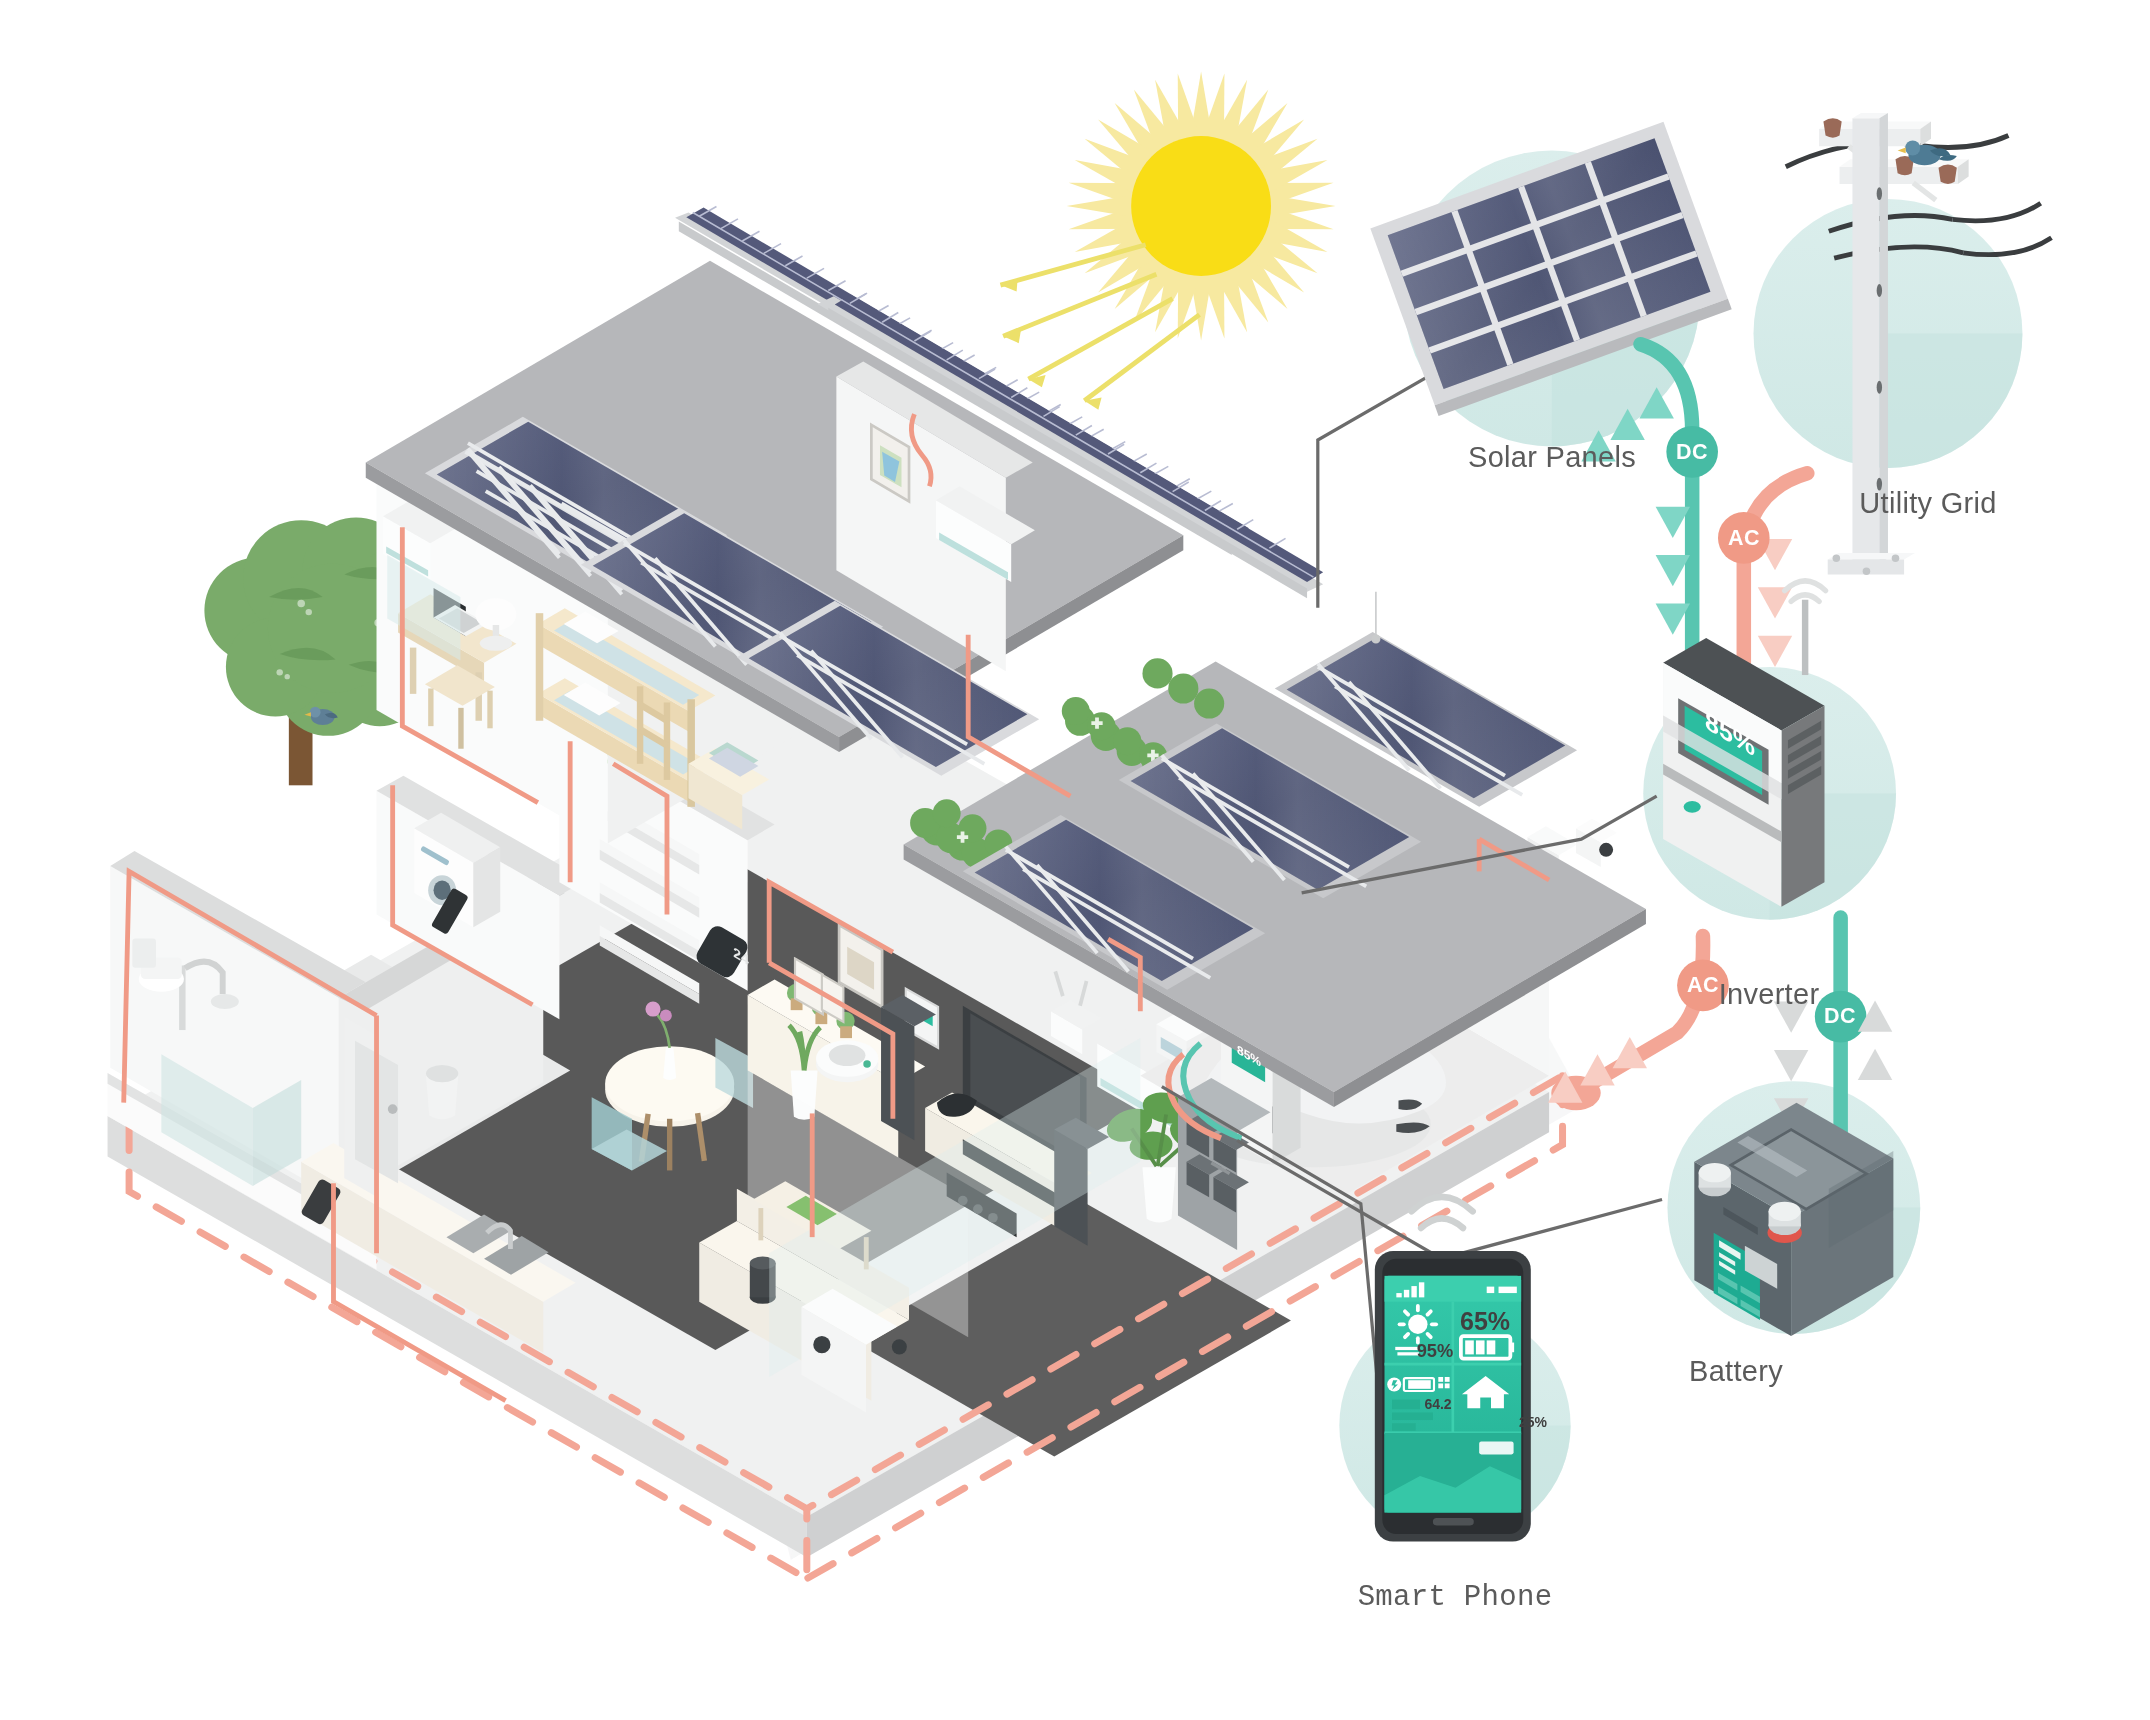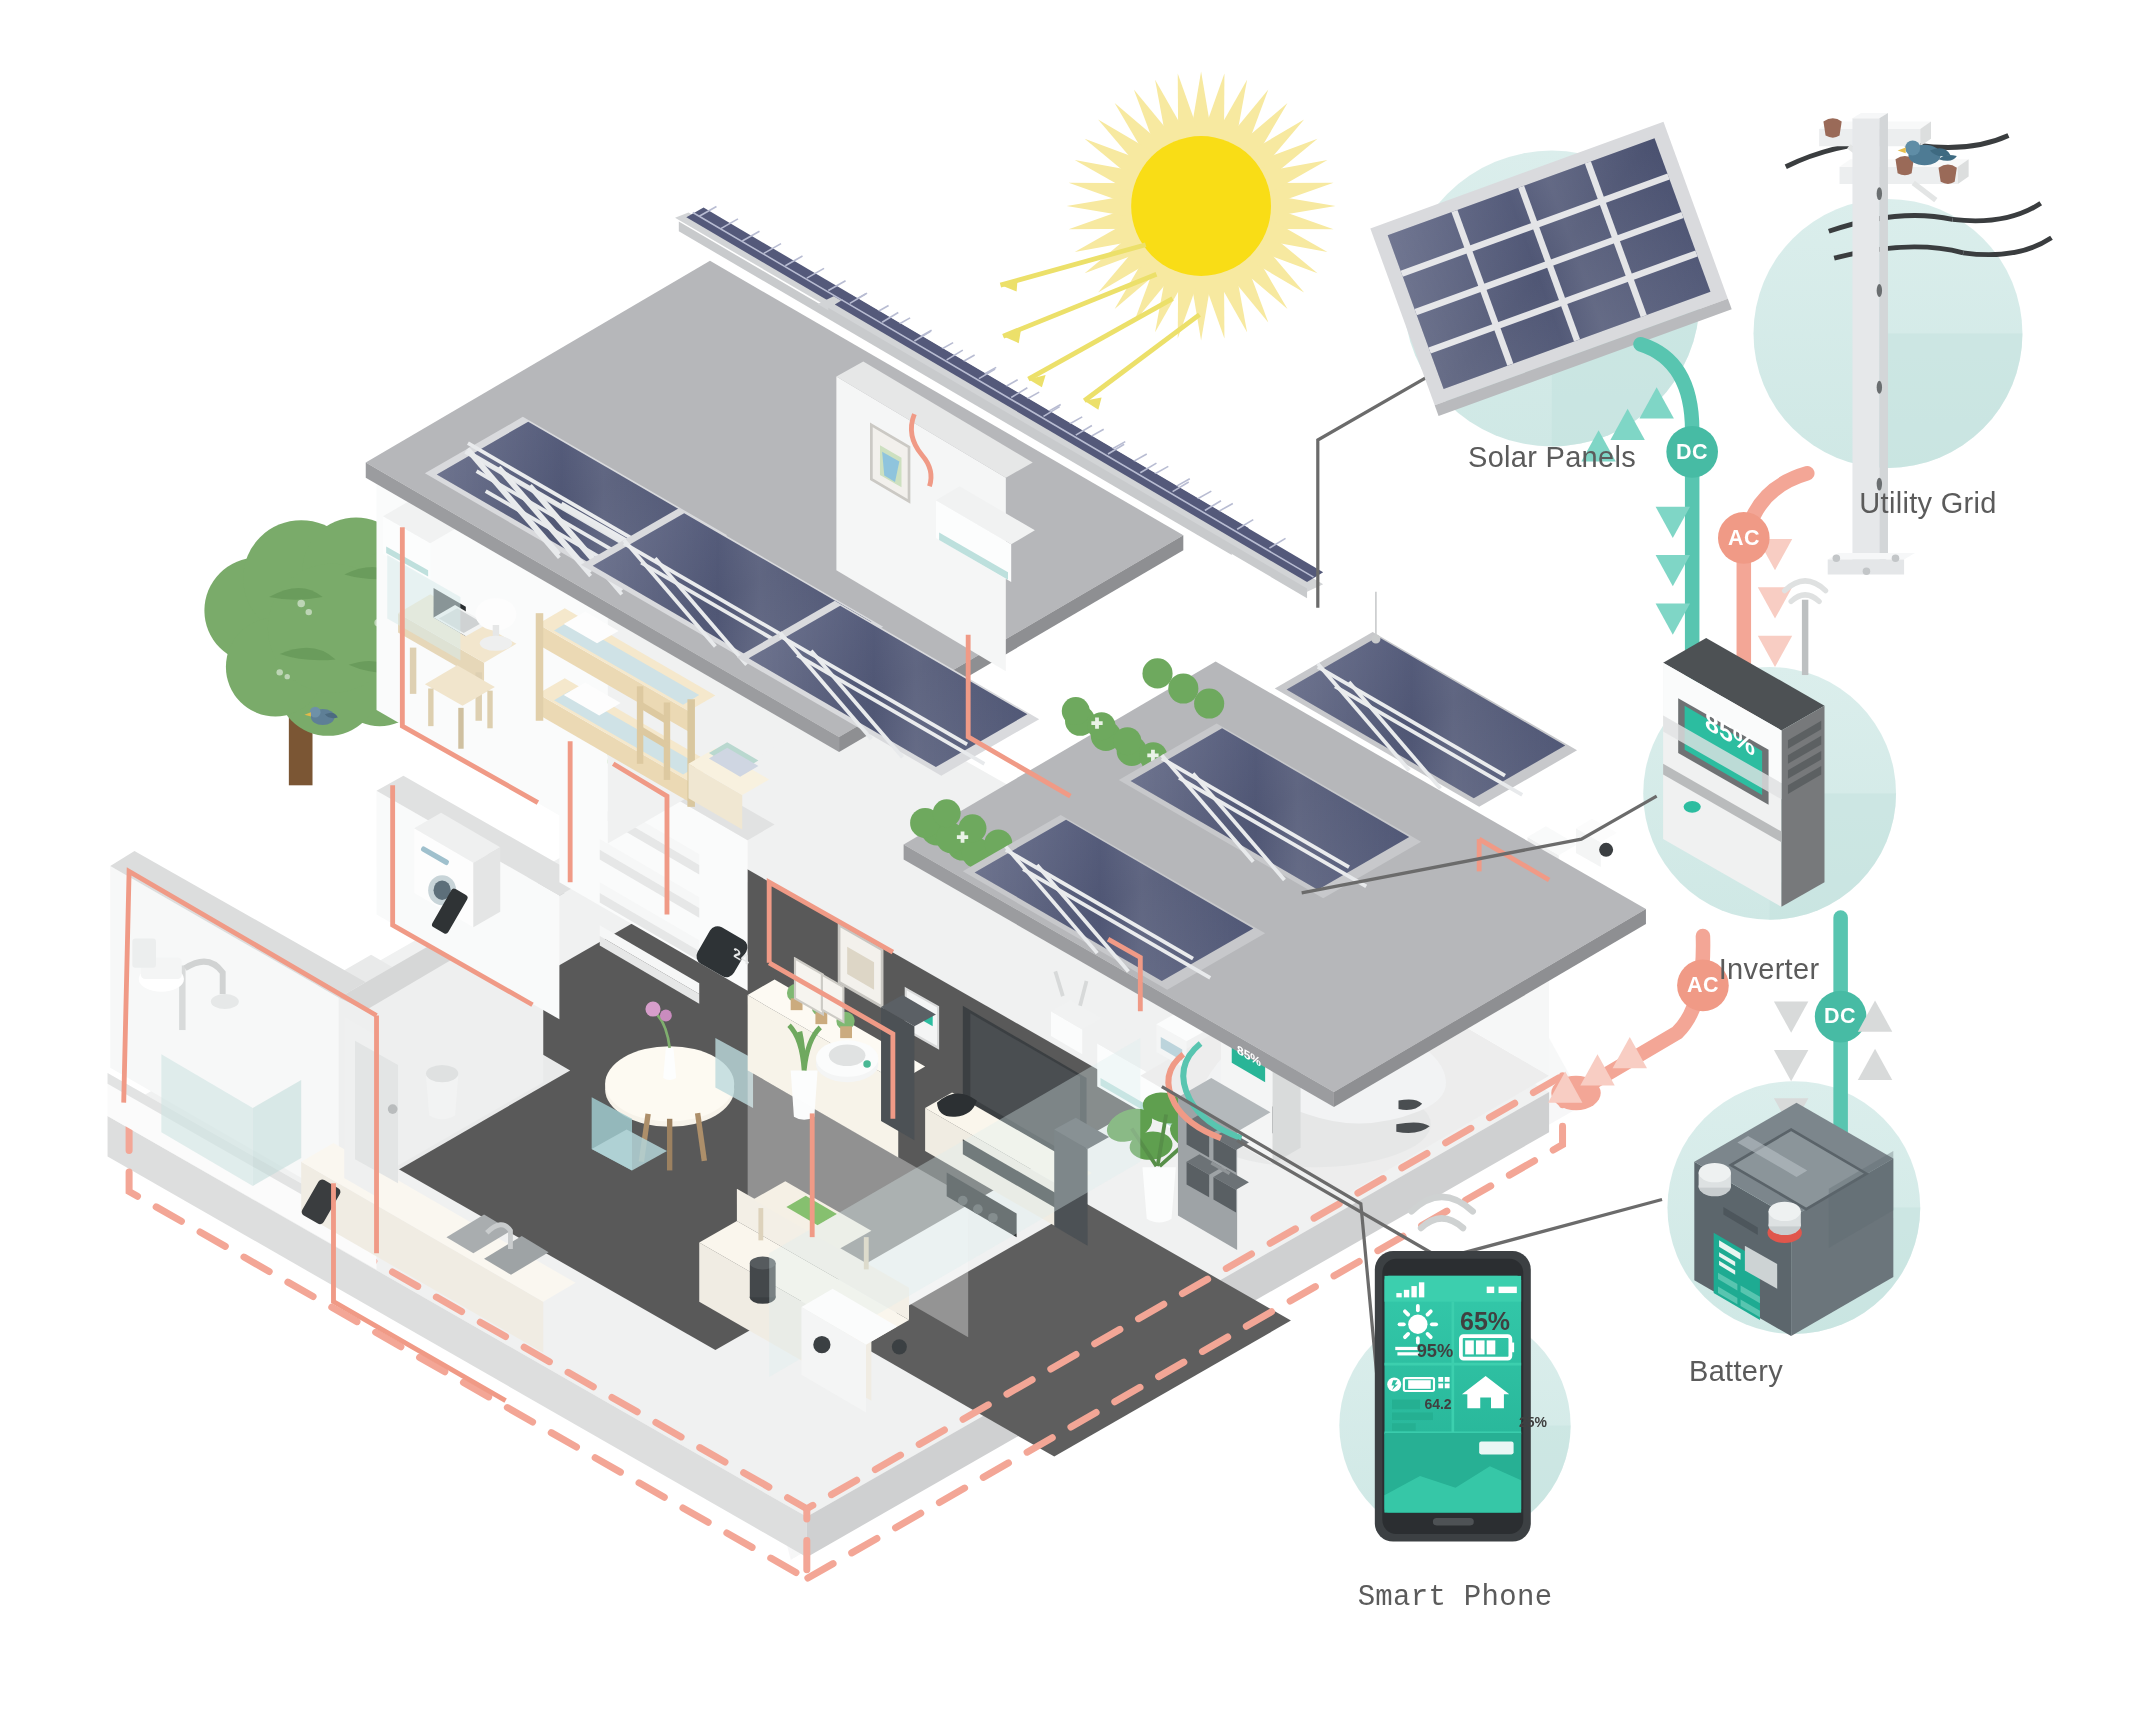--- a/index.html
+++ b/index.html
@@ -1157,21 +1157,21 @@
       <rect x="2750" y="2680" width="64" height="24" rx="4" fill="#ffffff" opacity="0.9"></rect>
 
       <rect x="2664" y="2822" width="76" height="14" rx="7" fill="#4e5255"></rect>
     </g>
 
     </g>
   </svg>
 
   <div class="lbl" style="left:1552px; top:441px;">Solar Panels</div>
   <div class="lbl" style="left:1888px; top:487px;margin-left:40px;">Utility Grid</div>
-  <div class="lbl" style="left:1769px; top:953px;text-align:center;">Inverter</div>
+  <div class="lbl" style="left:1769px; top:978px;text-align:center;">Inverter</div>
   <div class="lbl" style="left:1736px; top:1355px;">Battery</div>
   <div class="lbl" style="left:1455px; top:1581px;font-family:Liberation Mono, monospace;">Smart Phone</div>
 
   <div class="badge-txt" style="left:1692px; top:452px;">DC</div>
   <div class="badge-txt" style="left:1744px; top:538px;">AC</div>
   <div class="badge-txt" style="left:1703px; top:985px;">AC</div>
   <div class="badge-txt" style="left:1840px; top:1016px;">DC</div>
 
   <div class="inv-txt" style="left:1730px; top:734px; font-size:25px; transform:translate(-50%,-50%) skewY(30deg);">85%</div>
 

